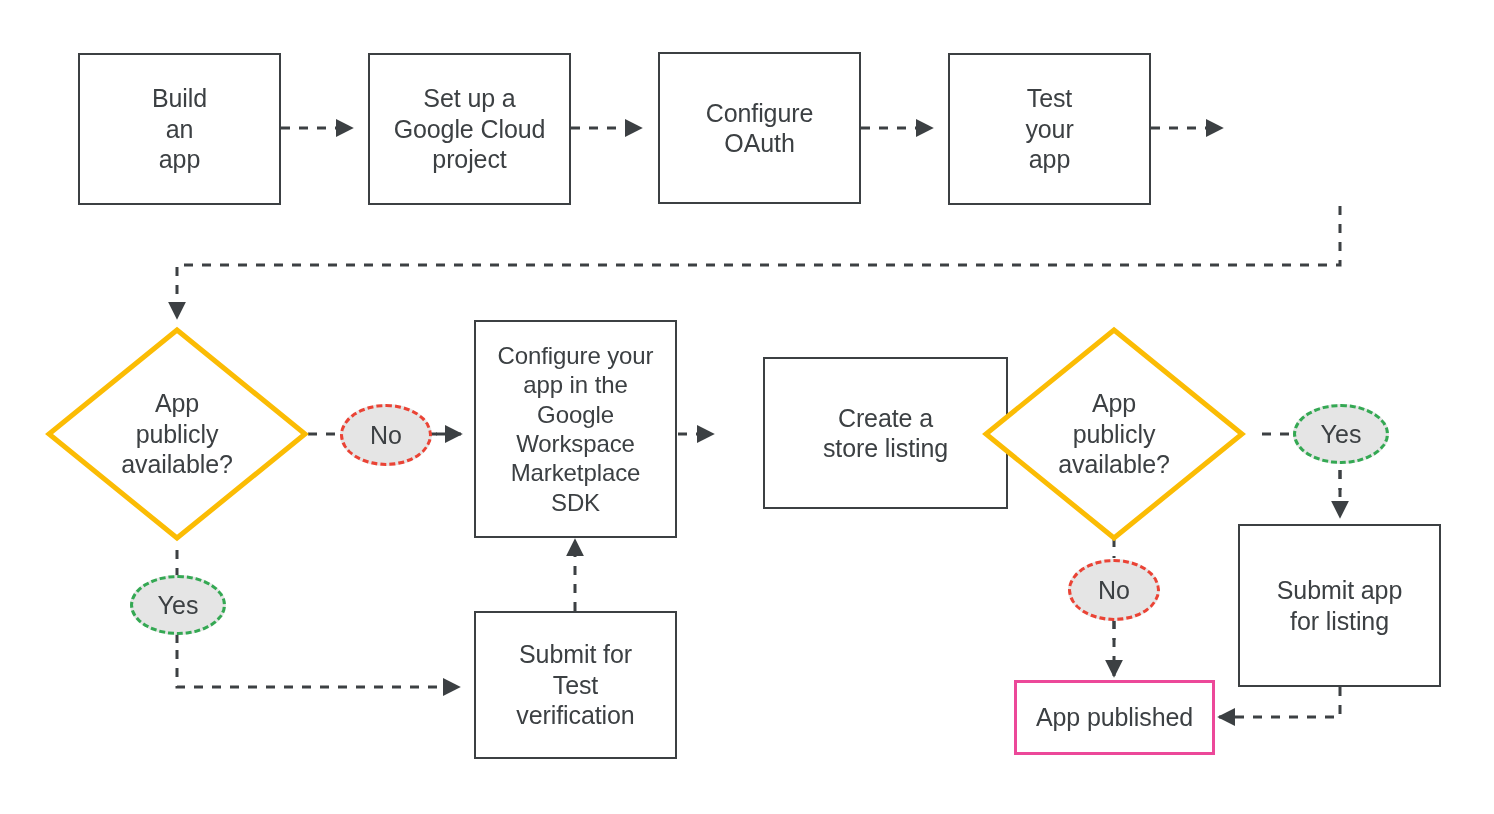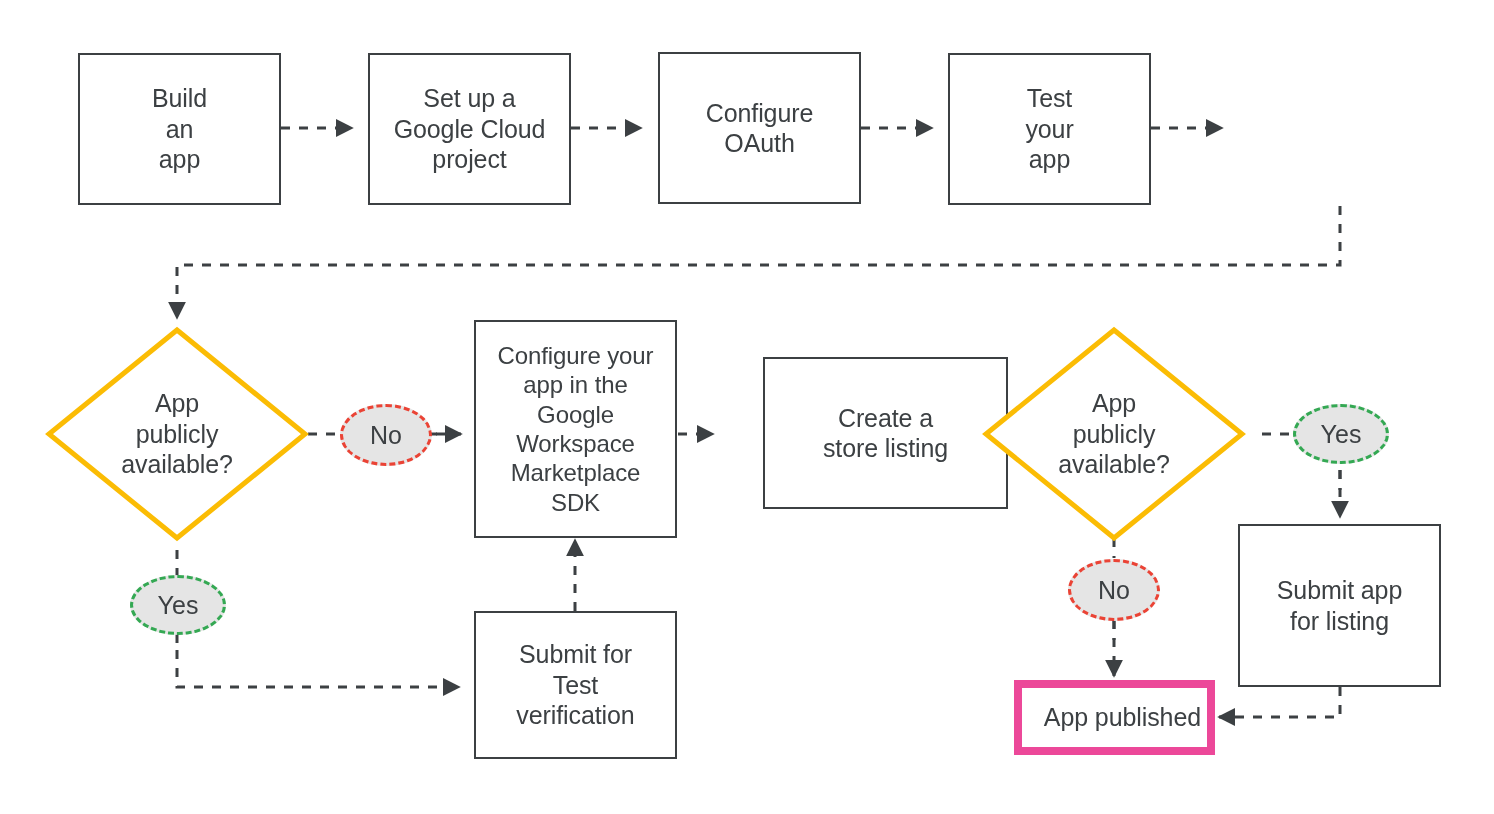--- a/index.html
+++ b/index.html
@@ -36,22 +36,21 @@
     color: #3C4043;
     font-size: 25px;
     line-height: 1.22;
     letter-spacing: -0.1px;
     background: #ffffff;
   }
   .node.rect {
     border: 2px solid #3C4043;
   }
   .node.rect-green {
-    border: 8px solid #ec4899;
-    justify-content: flex-end;
+    border: 3px solid #ec4899;
   }
   .node .label {
     white-space: pre-line;
     padding: 0 6px;
   }
   
   .node.diamond {
     background: transparent;
     border: none;
   }

